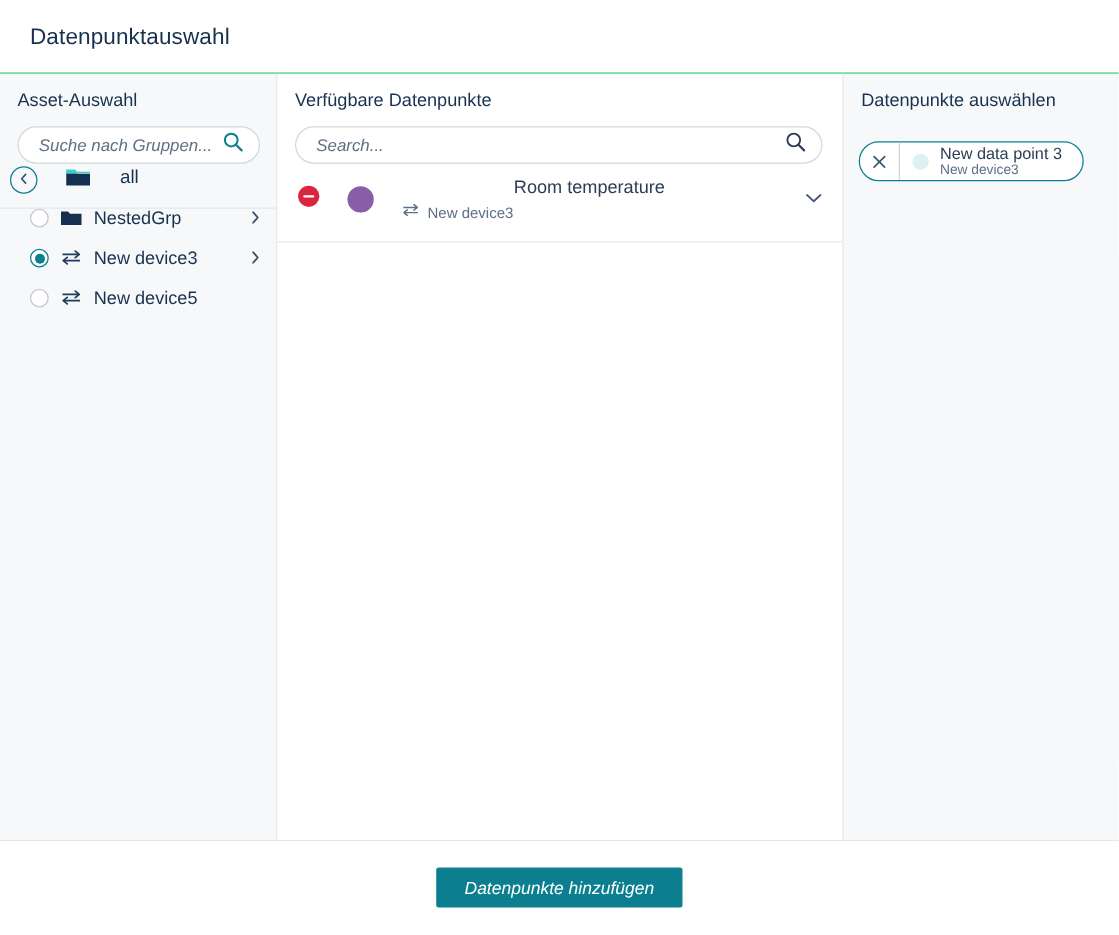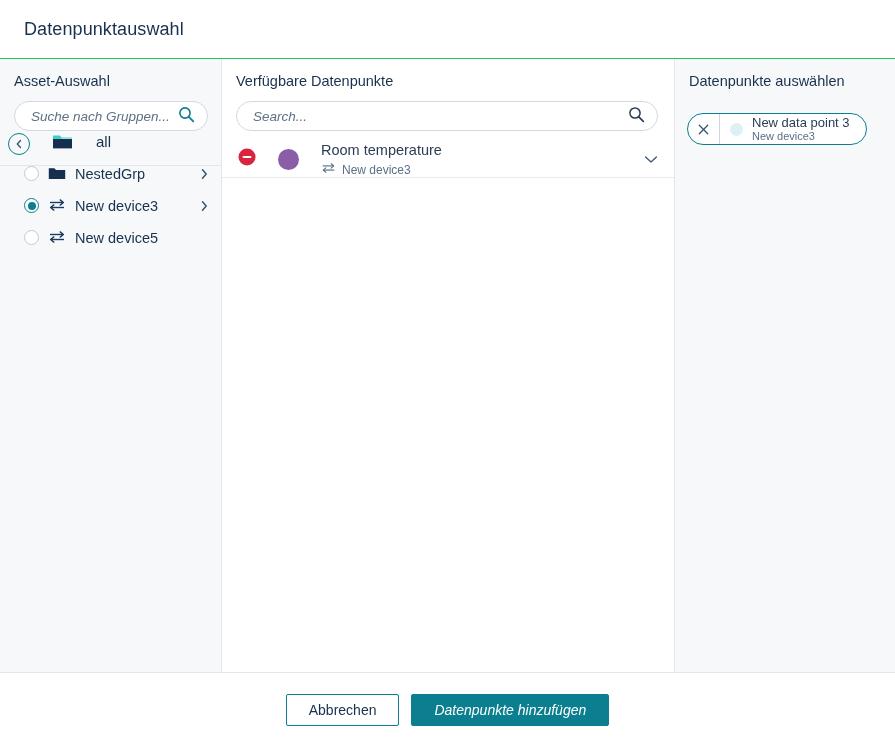--- a/index.html
+++ b/index.html
@@ -161,24 +161,25 @@
     color: #17314f;
     flex: 1;
     white-space: nowrap;
   }
   .tree-chev { flex: 0 0 auto; }
 
   
   .dp-row {
     display: flex;
     align-items: center;
-    padding: 10px 16px 0 16px;
+    padding: 10px 16px 16px 16px;
     border-bottom: 1px solid #e7eaef;
     gap: 22px;
     cursor: pointer;
+    text-align: center;
   }
   .dp-minus { flex: 0 0 auto; }
   .dp-dot {
     width: 21px; height: 21px;
     border-radius: 50%;
     background: #8a5ea6;
     flex: 0 0 auto;
   }
   .dp-texts { flex: 1; min-width: 0; }
   .dp-name {
@@ -417,15 +418,14 @@
           <div class="chip-name">New data point 3</div>
           <div class="chip-sub">New device3</div>
         </span>
       </div>
     </div>
   </div>
 
 </div>
 
 <div class="dialog-footer">
-  <button class="btn btn-cancel">Abbrechen</button>
   <button class="btn btn-primary">Datenpunkte hinzufügen</button>
 </div>
 
 </body></html>

